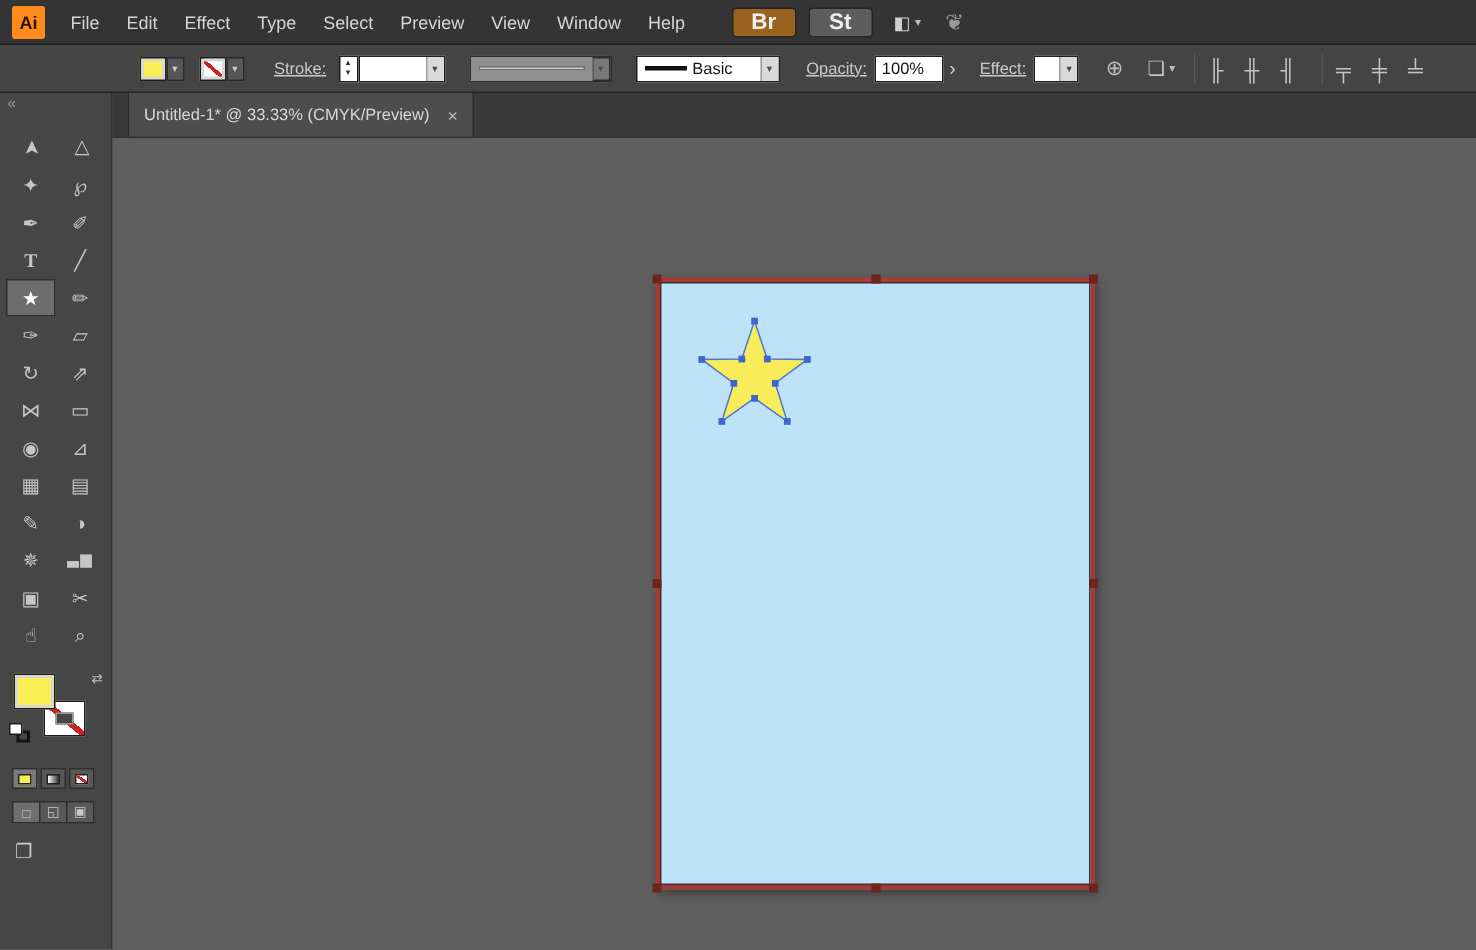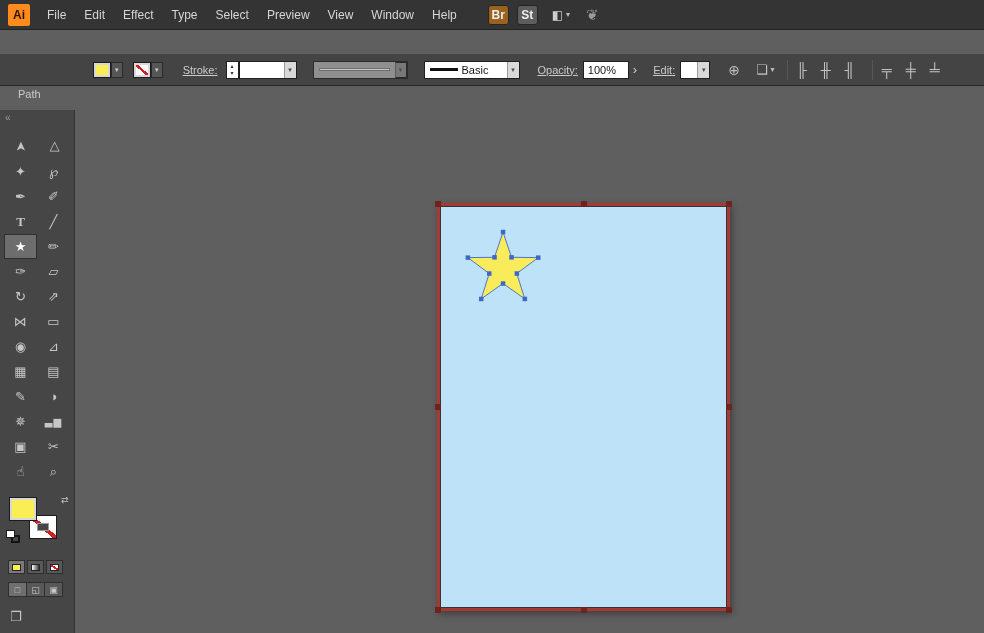--- a/index.html
+++ b/index.html
@@ -1,27 +1,27 @@
 <!DOCTYPE html>
 <html><head>
 <meta charset="utf-8">
 <style>
   * { margin:0; padding:0; box-sizing:border-box; }
   html,body { width:984px; height:633px; overflow:hidden; background:#5f5f5f;
               font-family:"Liberation Sans","DejaVu Sans",sans-serif; }
-  .app { width:984px; height:633px; display:flex; flex-direction:column;gap:24px; }
+  .app { width:984px; height:633px; display:flex; flex-direction:column; }
 
   
   .menubar { height:30px; background:#343434; border-bottom:1px solid #222;
              display:flex; align-items:center; flex:0 0 30px; }
   .ai-logo { width:22px; height:22px; margin:0 8px; background:#ff8a1d; color:#2a1500;
              font-weight:bold; font-size:12px; display:flex; align-items:center; justify-content:center;
              border-radius:2px; }
   .menu { color:#d6d6d6; font-size:12px; padding:0 9px; line-height:30px; cursor:default; }
-  .mb-btn { width:21px; height:20px; border-radius:3px; font-size:12px; font-weight:bold;
+  .mb-btn { width:43px; height:20px; border-radius:3px; font-size:15px; font-weight:bold;
             display:flex; align-items:center; justify-content:center; color:#eee;
             border:1px solid #252525; margin-left:8px; }
   .mb-btn.bridge { background:#9a621f; margin-left:22px; }
   .mb-btn.stock  { background:#5d5d5d; }
   .ws { display:flex; align-items:center; margin-left:14px; color:#cfcfcf; }
   .ws .ws-ic { font-size:12px; }
   .caret-txt { font-size:8px; color:#bdbdbd; margin-left:3px; }
   .feather { margin-left:16px; font-size:15px; color:#9a9a9a; }
 
   
@@ -174,21 +174,21 @@
       <span class="val" style="flex:1;">Basic</span>
       <div class="caret light">▾</div>
     </div>
 
     <span class="cb-label link" style="margin-left:18px;">Opacity:</span>
     <div class="combo" style="width:46px; margin-left:5px;">
       <span class="val" style="flex:1;">100%</span>
     </div>
     <span class="flyout">›</span>
 
-    <span class="cb-label link" style="margin-left:16px;">Edit:</span>
+    <span class="cb-label link" style="margin-left:16px;">Effect:</span>
     <div class="combo" style="width:30px; margin-left:5px;">
       <span class="val" style="flex:1;"></span>
       <div class="caret light">▾</div>
     </div>
 
     <span class="cb-icon">⊕</span>
     <div class="arrange">
       <span>❏</span>
       <span class="caret-txt">▾</span>
     </div>
@@ -267,20 +267,26 @@
         <div class="seg">◱</div>
         <div class="seg">▣</div>
       </div>
 
       <div class="screen-mode">
         <span>❐</span>
       </div>
     </div>
 
     <div class="docarea">
+      <div class="tabbar">
+        <div class="tab">
+          <span class="tab-title">Untitled-1* @ 33.33% (CMYK/Preview)</span>
+          <span class="tab-close">×</span>
+        </div>
+      </div>
 
       <div class="canvas">
         <div class="artboard">
           <div class="artboard-inner"></div>
           <div class="bb-handle tl"></div>
           <div class="bb-handle tm"></div>
           <div class="bb-handle tr"></div>
           <div class="bb-handle ml"></div>
           <div class="bb-handle mr"></div>
           <div class="bb-handle bl"></div>

